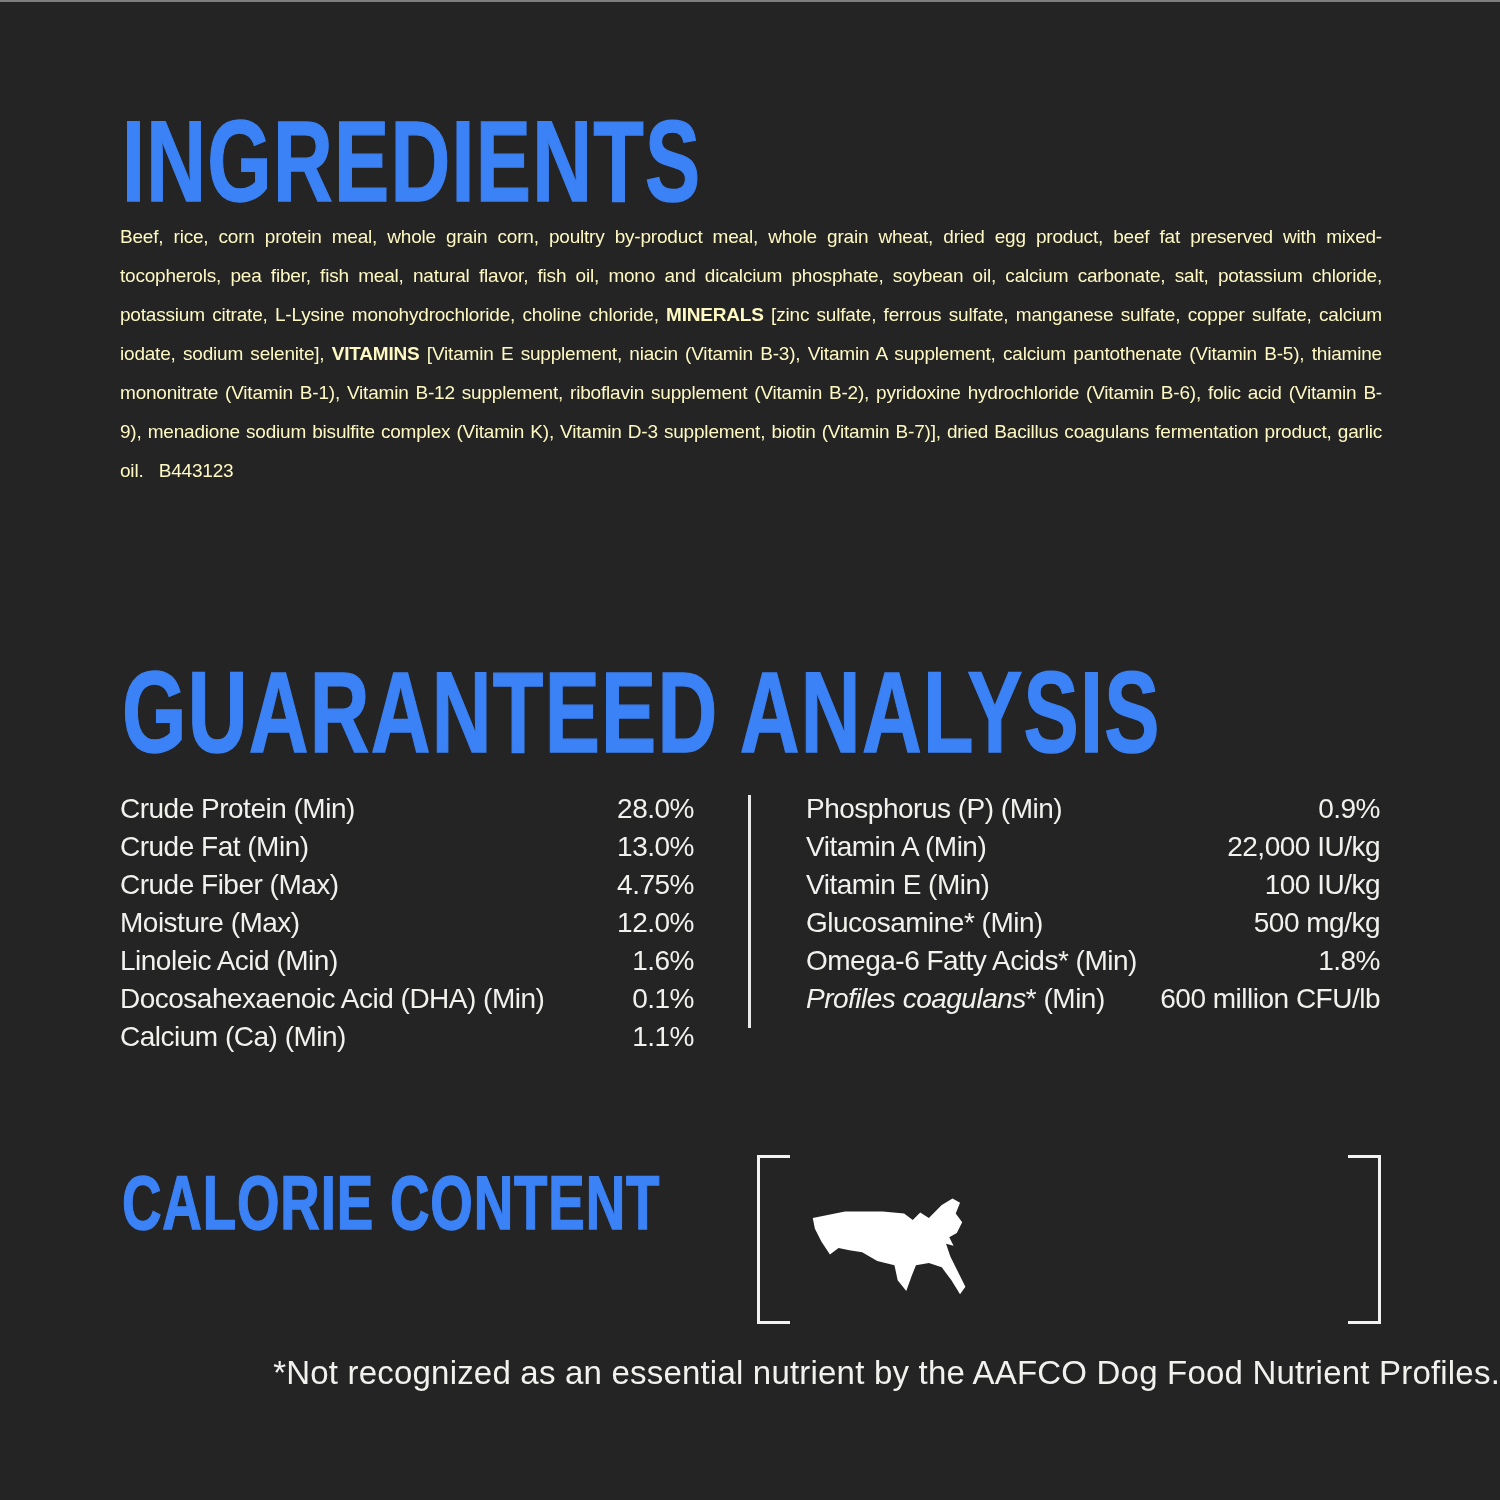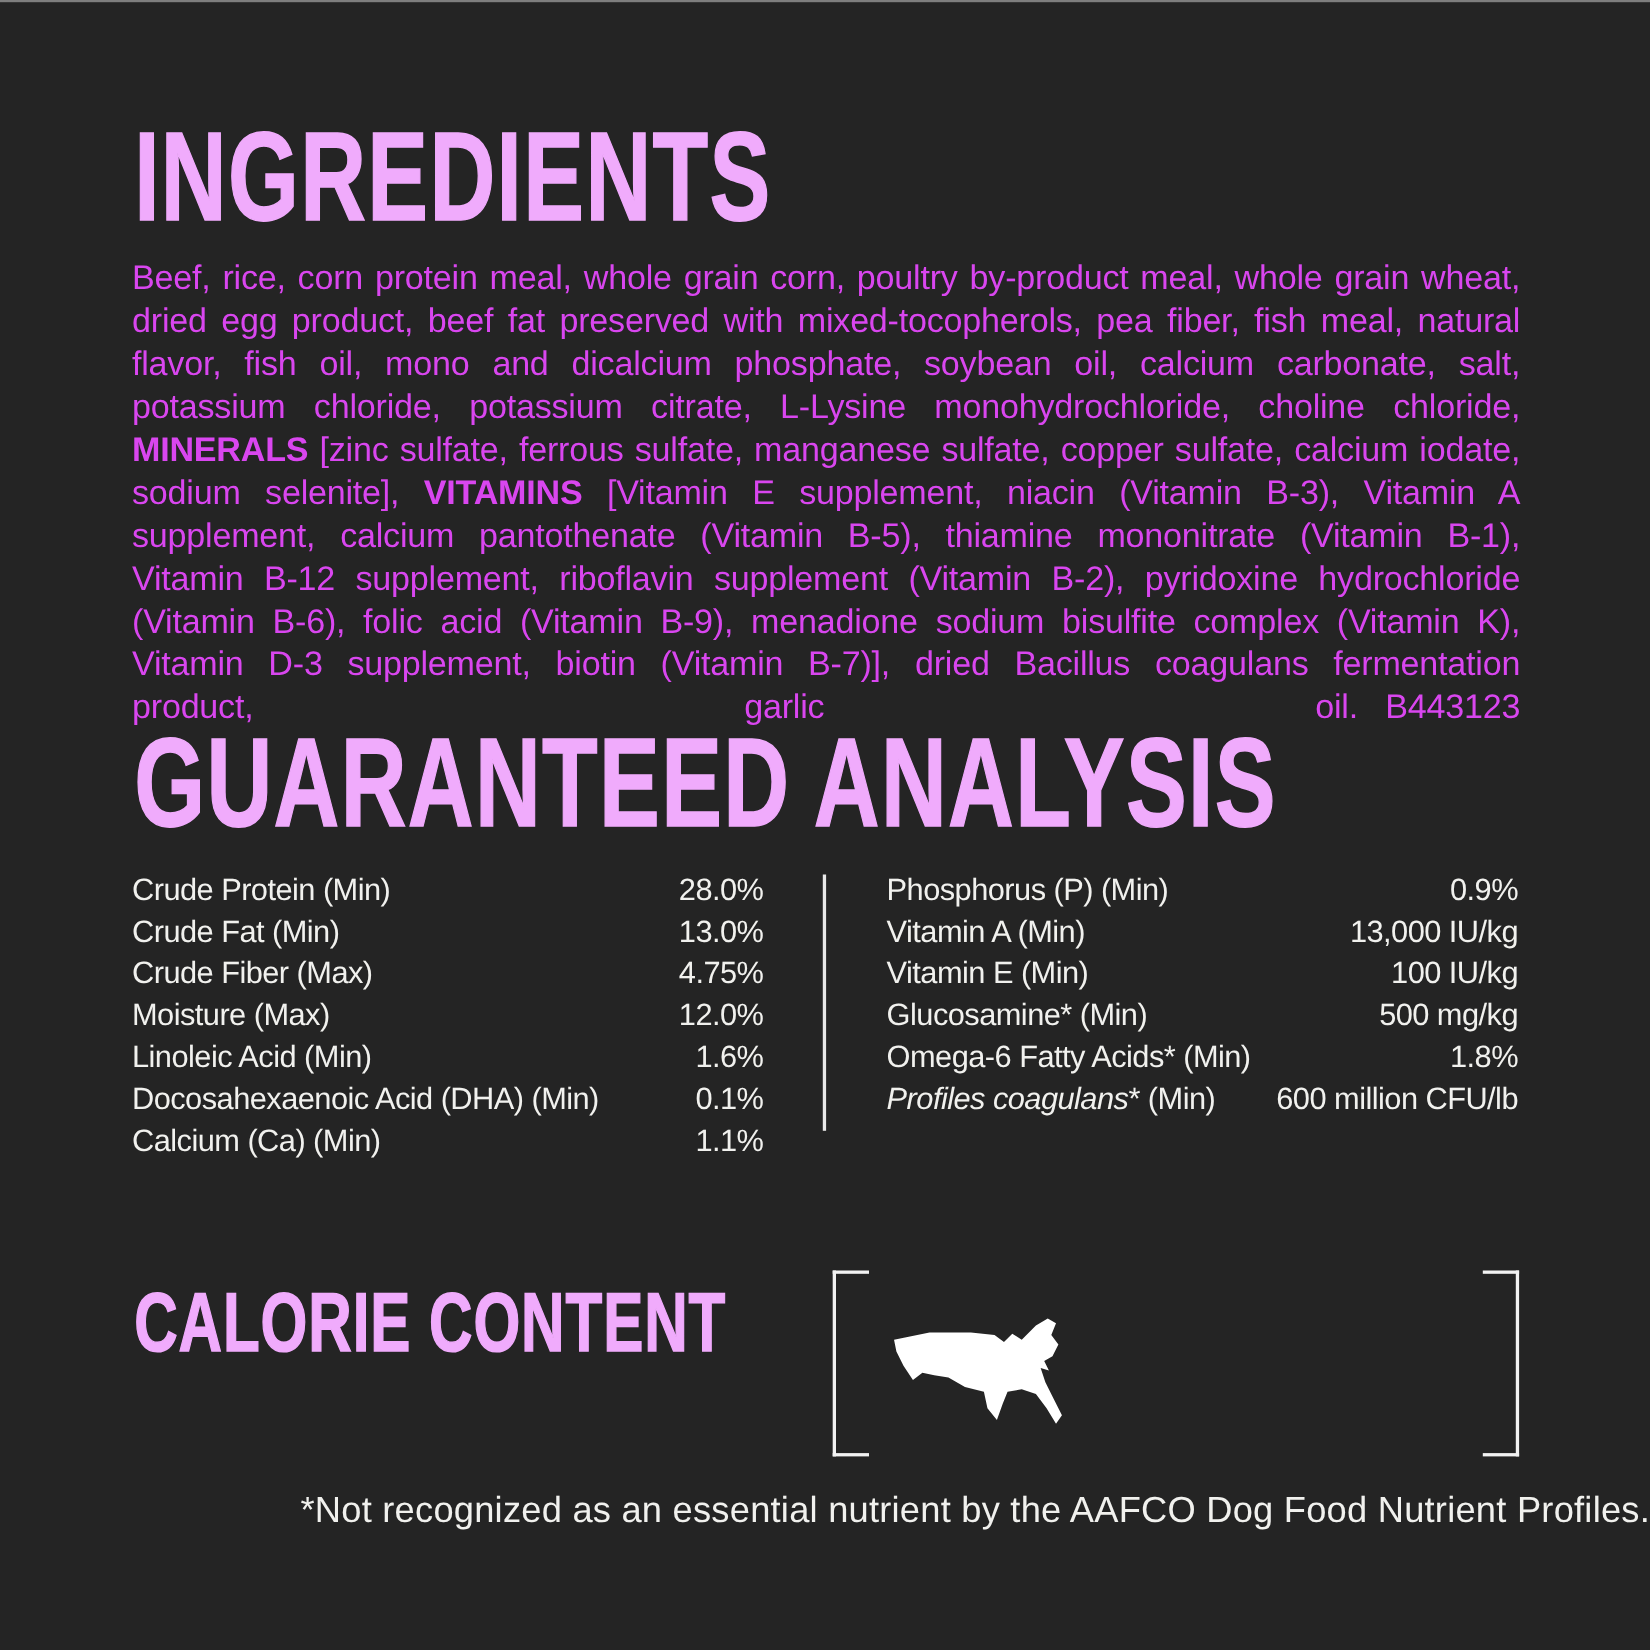--- a/index.html
+++ b/index.html
@@ -8,34 +8,34 @@
     background:#242424; overflow:hidden;
     font-family:"Liberation Sans", sans-serif;
     -webkit-font-smoothing:antialiased;
   }
   .top-edge {
     position:absolute; top:0; left:0; right:0; height:2px;
     background:#c9c9c9; opacity:.55;
   }
   
   .gold-heading {
-    position:absolute; color:#f0abfc; font-weight:700; white-space:nowrap;
+    position:absolute; color:#3b82f6; font-weight:700; white-space:nowrap;
     line-height:1;
   }
   .gold-heading > span {
     display:inline-block; transform:scaleX(0.72); transform-origin:0 50%;
     letter-spacing:0.015em; -webkit-text-stroke:1.4px currentColor;
   }
   .h-big   { font-size:115px; }
   .h-small { font-size:76px; }
 
   .ing {
-    position:absolute; left:120px; top:233px; width:1262px; margin:0;
-    font-size:31px; line-height:39px; letter-spacing:-0.2px; word-spacing:1px;
-    color:#d946ef; text-align:justify; text-align-last:justify;
+    position:absolute; left:120px; top:217px; width:1262px; margin:0;
+    font-size:19px; line-height:39px; letter-spacing:-0.2px; word-spacing:1px;
+    color:#fef9c3; text-align:justify; text-align-last:justify;
   }
   .ing b { font-weight:700; }
   .ing .batch { margin-left:0.8em; }
 
   .analysis-col {
     position:absolute; top:790px; width:574px;
     font-size:28px; letter-spacing:-0.5px; color:#f1f1ee;
   }
   .analysis-col.left  { left:120px; }
   .analysis-col.right { left:806px; }
@@ -127,21 +127,21 @@
 
   <div class="divider"></div>
 
   <div class="analysis-col right">
     <div class="analysis-row">
       <span class="lab">Phosphorus (P) (Min)</span>
       <span class="val">0.9%</span>
     </div>
     <div class="analysis-row">
       <span class="lab">Vitamin A (Min)</span>
-      <span class="val">13,000 IU/kg</span>
+      <span class="val">22,000 IU/kg</span>
     </div>
     <div class="analysis-row">
       <span class="lab">Vitamin E (Min)</span>
       <span class="val">100 IU/kg</span>
     </div>
     <div class="analysis-row">
       <span class="lab">Glucosamine* (Min)</span>
       <span class="val">500 mg/kg</span>
     </div>
     <div class="analysis-row">

